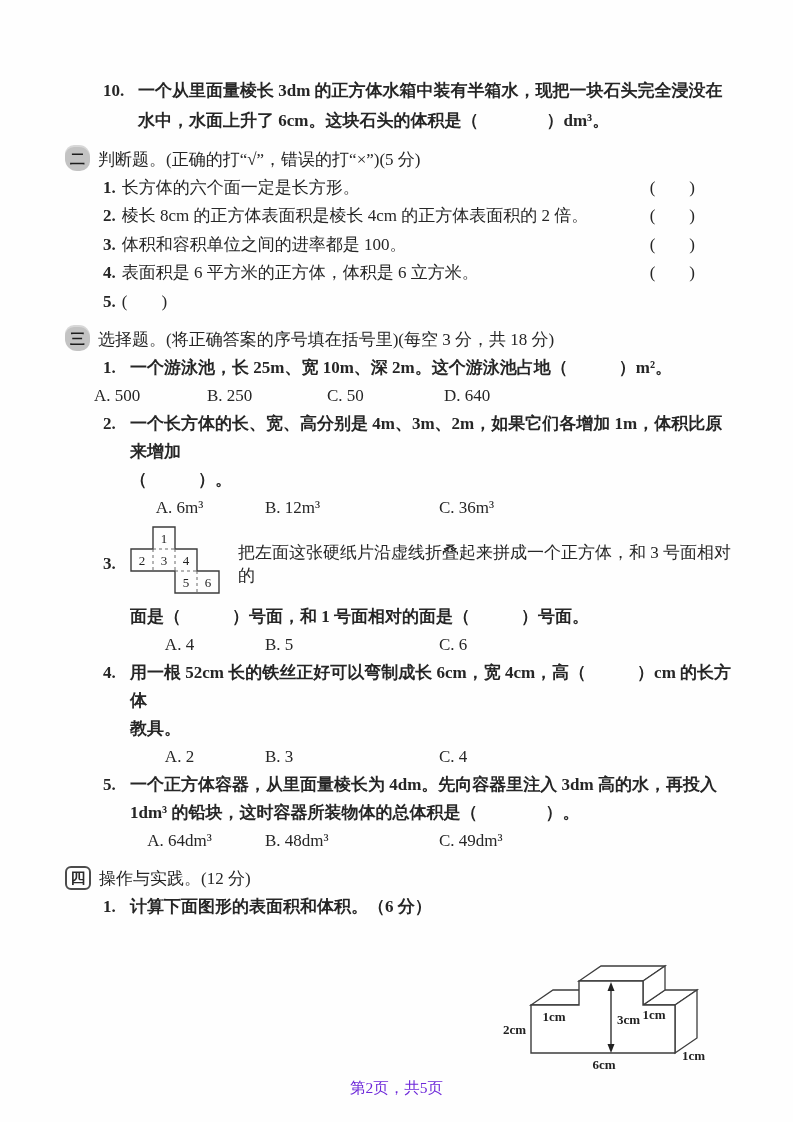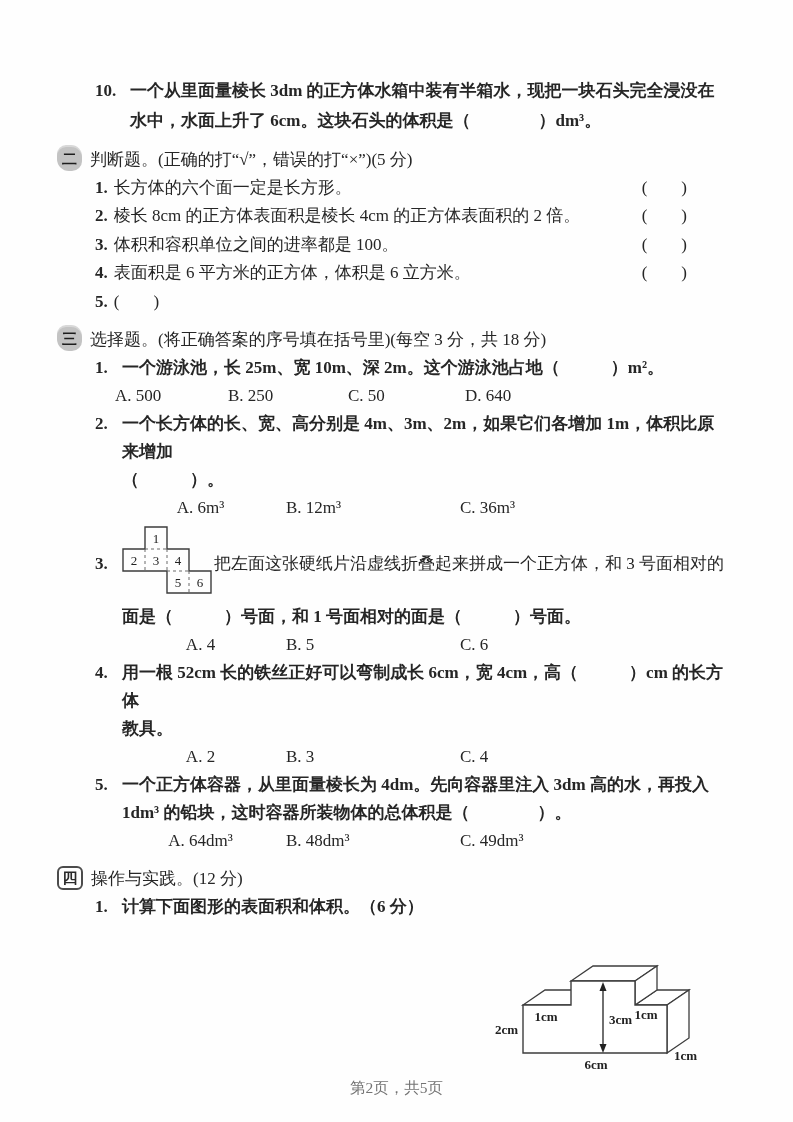--- a/index.html
+++ b/index.html
@@ -5,21 +5,21 @@
   html,body{margin:0;padding:0;}
   body{
     width:793px;height:1122px;
     background:#fefefe;
     font-family:"Liberation Serif","DejaVu Serif",serif;
     color:#262626;
     font-size:17px;
     position:relative;
     overflow:hidden;
   }
-  .content{position:absolute;top:76px;left:0;width:649px;}
+  .content{position:absolute;top:76px;left:8px;width:649px;}
 
   
   .q{position:relative;margin-left:95px;width:602px;line-height:30px;}
   .q .num{position:absolute;left:0;top:0;font-weight:bold;}
   .q.pad27{padding-left:27px;}
   .q.pad35{padding-left:35px;}
   .qline{display:block;font-weight:bold;}
 
   
   .sec-header{display:flex;align-items:center;margin-left:57px;height:30px;margin-top:8px;}
@@ -40,37 +40,37 @@
   }
   .sec-title{font-weight:normal;}
 
   
   .jrow{display:flex;margin-left:95px;width:592px;line-height:28.4px;}
   .jrow .jnum{font-weight:bold;margin-right:6px;}
   .jrow .jtxt{flex:1;}
   .jrow .jparen{flex:none;white-space:pre;}
 
   
-  .choices{display:flex;margin-left:115px;line-height:28px;}
+  .choices{display:flex;margin-left:86px;line-height:28px;}
   .choices .c{flex:none;}
   .choices.four .c:nth-child(1){width:113px;}
   .choices.four .c:nth-child(2){width:120px;}
   .choices.four .c:nth-child(3){width:117px;}
   .choices.three .c:nth-child(1){width:171px;text-align:center;}
   .choices.three .c:nth-child(2){width:174px;}
 
   .lh28{line-height:28px;}
   .q3first{display:flex;align-items:center;position:relative;margin-left:95px;width:640px;padding:4px 0 2px 0;}
   .q3first .num{position:absolute;left:0;font-weight:bold;}
   .q3first .netwrap{margin-left:27px;flex:none;}
-  .q3first .q3txt{}
+  .q3first .q3txt{margin-left:16px;}
 
   .figure-wrap{margin-left:478px;margin-top:2px;}
 
-  .footer{position:absolute;top:1078px;left:0;width:793px;text-align:center;font-size:15.5px;color:#737373;}
+  .footer{position:absolute;top:1078px;left:0;width:793px;text-align:center;font-size:15.5px;color:#6d28d9;}
 
   svg text{font-family:"Liberation Serif","DejaVu Serif",serif;fill:#222;}
   .netnum{font-size:13px;}
   .figlabel{font-size:13px;font-weight:bold;}
 </style>
 </head>
 <body>
 
 <div class="content">
 

